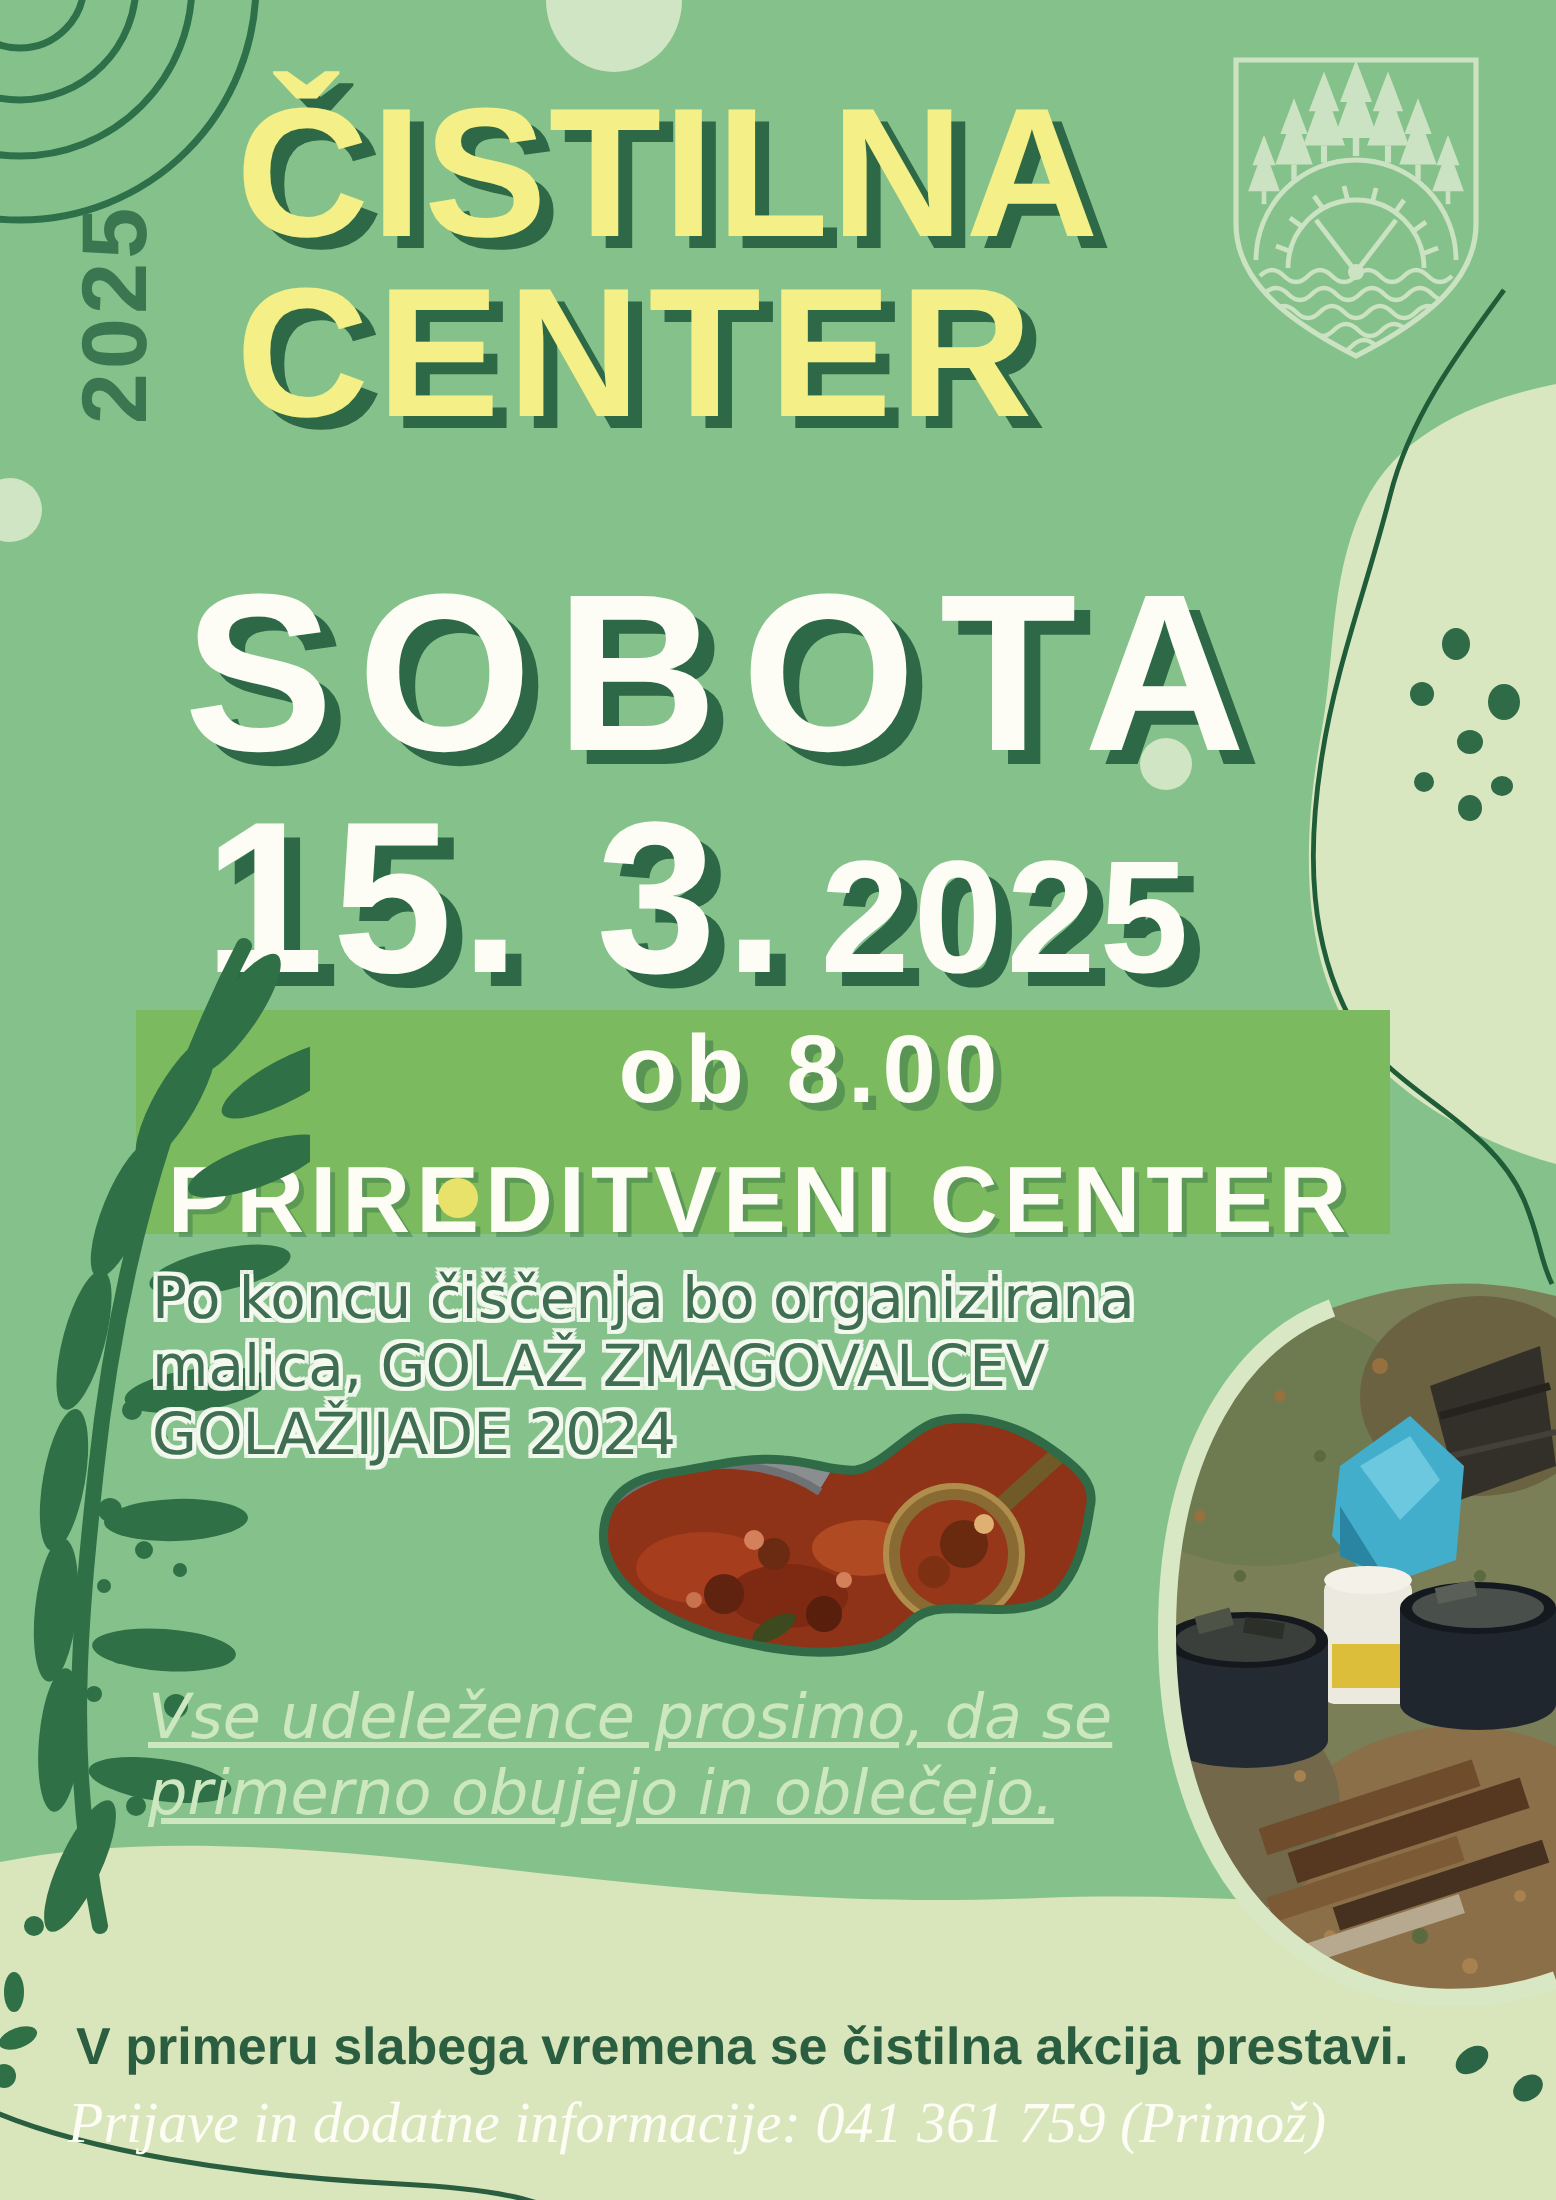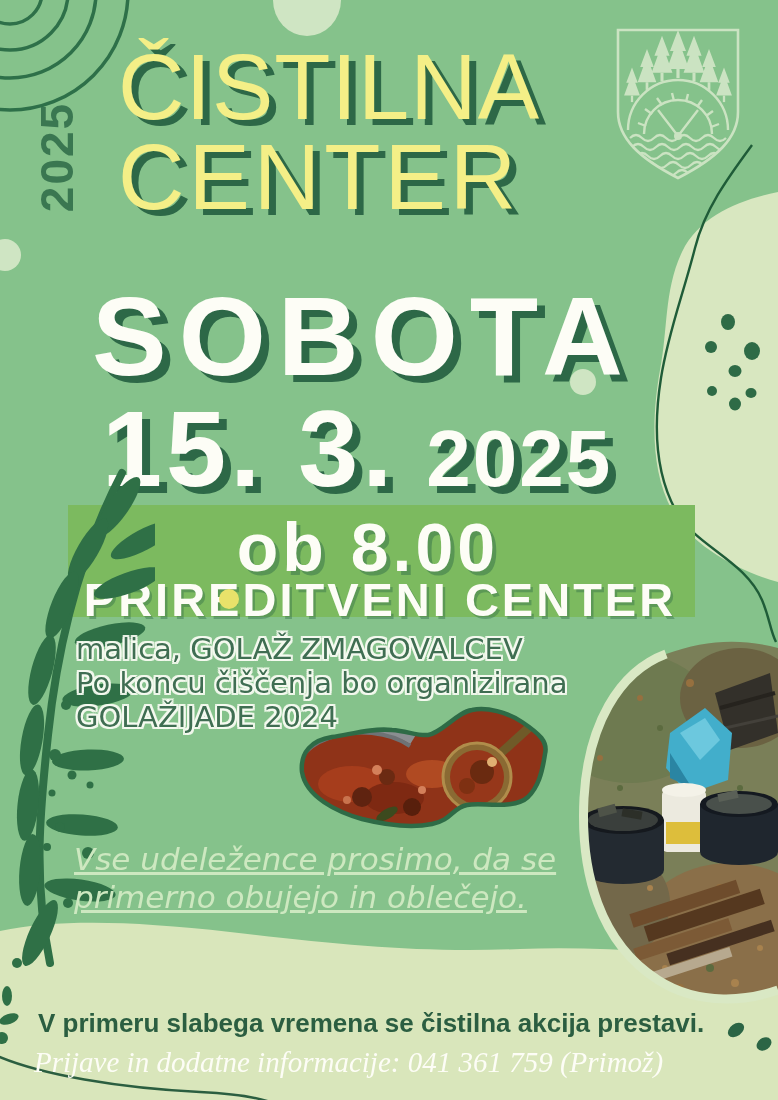--- a/index.html
+++ b/index.html
@@ -9,33 +9,33 @@
     --bottom-dark:#2b5e41;
   }
   html,body{margin:0;padding:0;}
   .poster{position:relative;width:778px;height:1100px;overflow:hidden;
     background:var(--background);font-family:"Liberation Sans",sans-serif;}
   .abs{position:absolute;}
   svg{display:block;}
 
   .year{position:absolute;left:-30px;top:132px;width:170px;height:50px;text-align:center;
     transform:rotate(-90deg);font-size:46px;font-weight:700;letter-spacing:2px;color:var(--year-green);}
-  .title{position:absolute;left:118px;top:42px;font-size:92px;line-height:0.98;font-weight:400;
+  .title{position:absolute;left:118px;top:42px;font-size:92px;line-height:0.98;font-weight:700;
     color:var(--accent-yellow);text-shadow:7px 6px 0 var(--dark-green);letter-spacing:1px;}
   .title .l2{letter-spacing:4px;}
   .day{position:absolute;left:92px;top:272px;font-size:112px;font-weight:700;letter-spacing:12px;
     color:var(--white);text-shadow:8px 7px 0 var(--dark-green);}
-  .daterow{position:absolute;left:102px;top:386px;display:flex;align-items:baseline;gap:30px;
+  .daterow{position:absolute;left:102px;top:386px;display:flex;align-items:baseline;gap:14px;
     color:var(--white);font-weight:700;text-shadow:8px 7px 0 var(--dark-green);}
   .daterow .big{font-size:108px;letter-spacing:4px;}
   .daterow .small{font-size:80px;letter-spacing:2px;}
 
   .band{position:absolute;left:68px;top:505px;width:627px;height:112px;background:var(--band);}
-  .band-time{position:absolute;left:68px;top:508px;width:600px;text-align:center;font-size:68px;
-    font-weight:700;letter-spacing:4px;color:var(--white);text-shadow:4px 4px 0 rgba(44,104,70,.45);}
+  .band-time{position:absolute;left:68px;top:508px;width:600px;text-align:center;font-size:48px;
+    font-weight:700;letter-spacing:4px;color:var(--white);text-shadow:4px 4px 0 rgba(44,104,70,.45);padding-left:38px;}
   .band-venue{position:absolute;left:60px;top:572px;width:640px;text-align:center;font-size:47px;
     font-weight:700;letter-spacing:3px;color:var(--white);text-shadow:2.5px 2.5px 0 rgba(44,104,70,.4);}
 
   .meal{position:absolute;left:76px;top:632px;font-family:"DejaVu Sans",sans-serif;
     font-size:29px;line-height:34px;color:var(--meal-green);
     text-shadow:-2px -2px 0 rgba(245,250,240,.9),2px -2px 0 rgba(245,250,240,.9),
       -2px 2px 0 rgba(245,250,240,.9),2px 2px 0 rgba(245,250,240,.9),
       0 -2px 0 rgba(245,250,240,.9),0 2px 0 rgba(245,250,240,.9),
       -2px 0 0 rgba(245,250,240,.9),2px 0 0 rgba(245,250,240,.9);}
   .dress{position:absolute;left:74px;top:840px;font-family:"DejaVu Sans",sans-serif;font-style:oblique;
@@ -175,22 +175,22 @@
         <circle cx="90" cy="330" r="3.5"></circle>
       <circle cx="52" cy="338" r="3.5"></circle>
     </g>
   </svg>
 
   <svg class="abs" style="left:218px;top:588px;" width="22" height="22" viewBox="0 0 22 22">
     <circle cx="11" cy="11" r="10" fill="#e8e26a"></circle>
   </svg>
 
   <div class="meal">
+    <div>Po koncu čiščenja bo organizirana</div>
     <div>malica, GOLAŽ ZMAGOVALCEV</div>
-    <div>Po koncu čiščenja bo organizirana</div>
     <div>GOLAŽIJADE 2024</div>
   </div>
 
   <svg class="abs" style="left:292px;top:702px;" width="260" height="150" viewBox="0 0 260 150">
     <defs>
       <clipPath id="beanClip">
         <path d="M10,70 C8,50 20,38 40,35 C60,32 80,26 100,28 C115,29 125,34 136,33 C150,31 165,10 180,8 C195,5 215,10 230,20 C248,32 256,40 253,52 C250,72 246,85 236,95 C222,108 190,100 175,103 C160,106 160,118 140,122 C115,127 90,122 70,117 C45,110 14,95 10,70 Z"></path>
       </clipPath>
     </defs>
     <g clip-path="url(#beanClip)">

